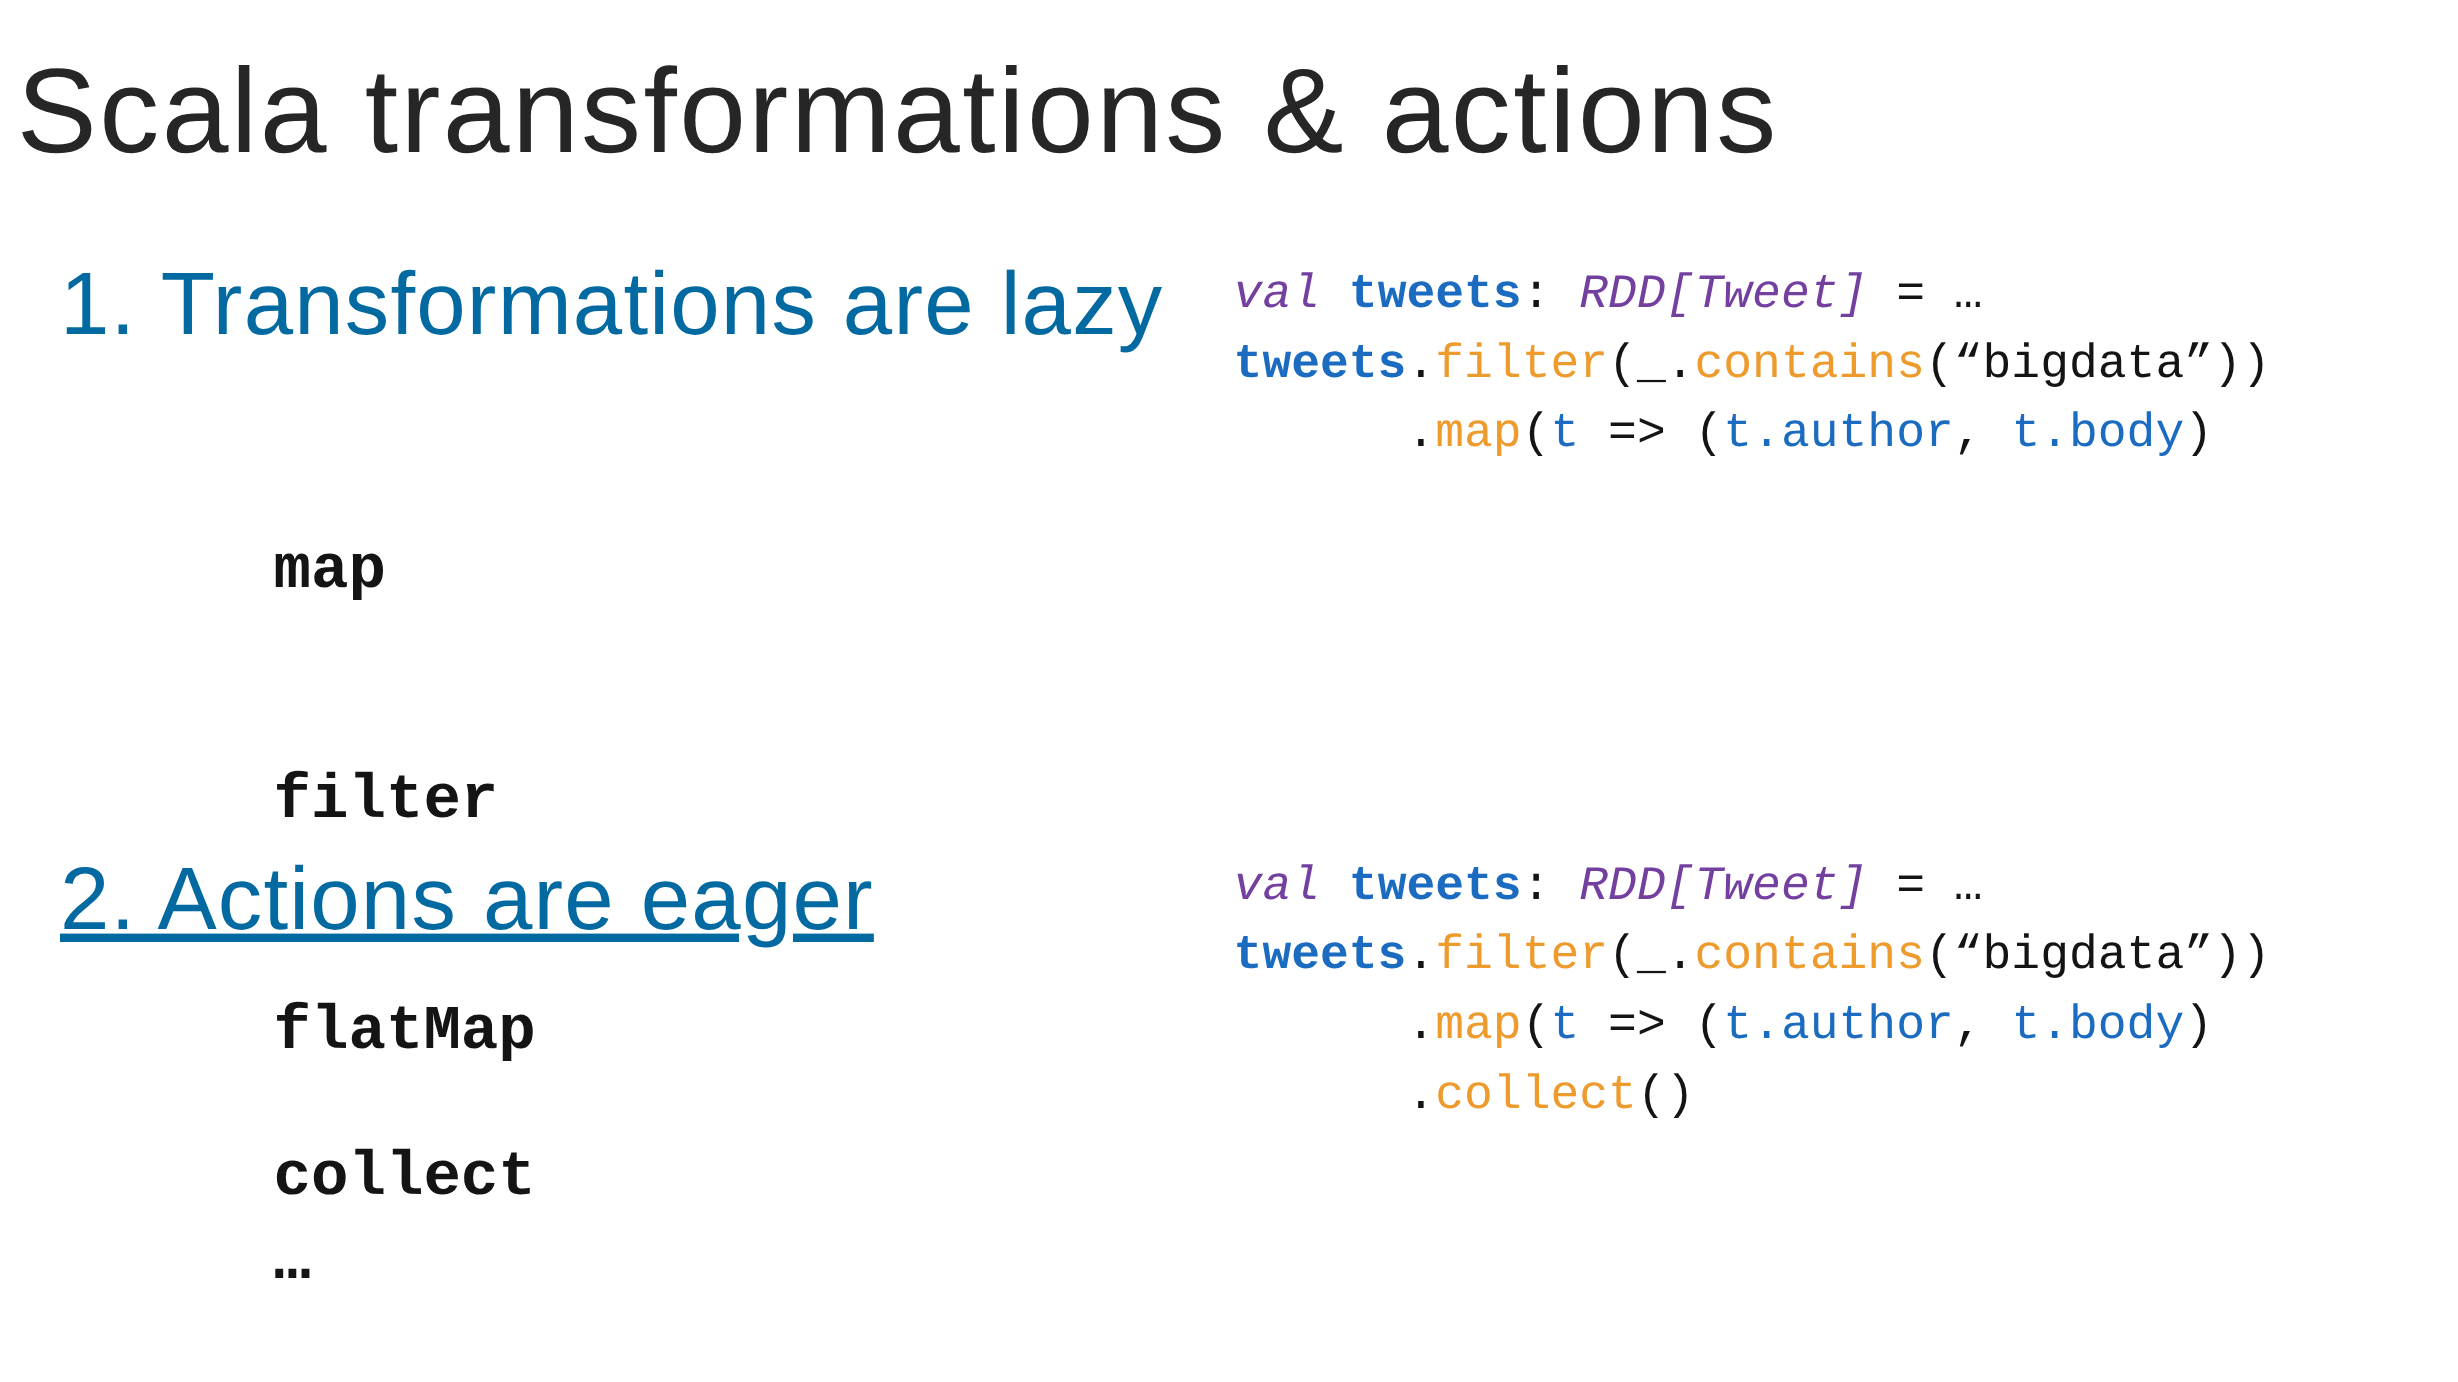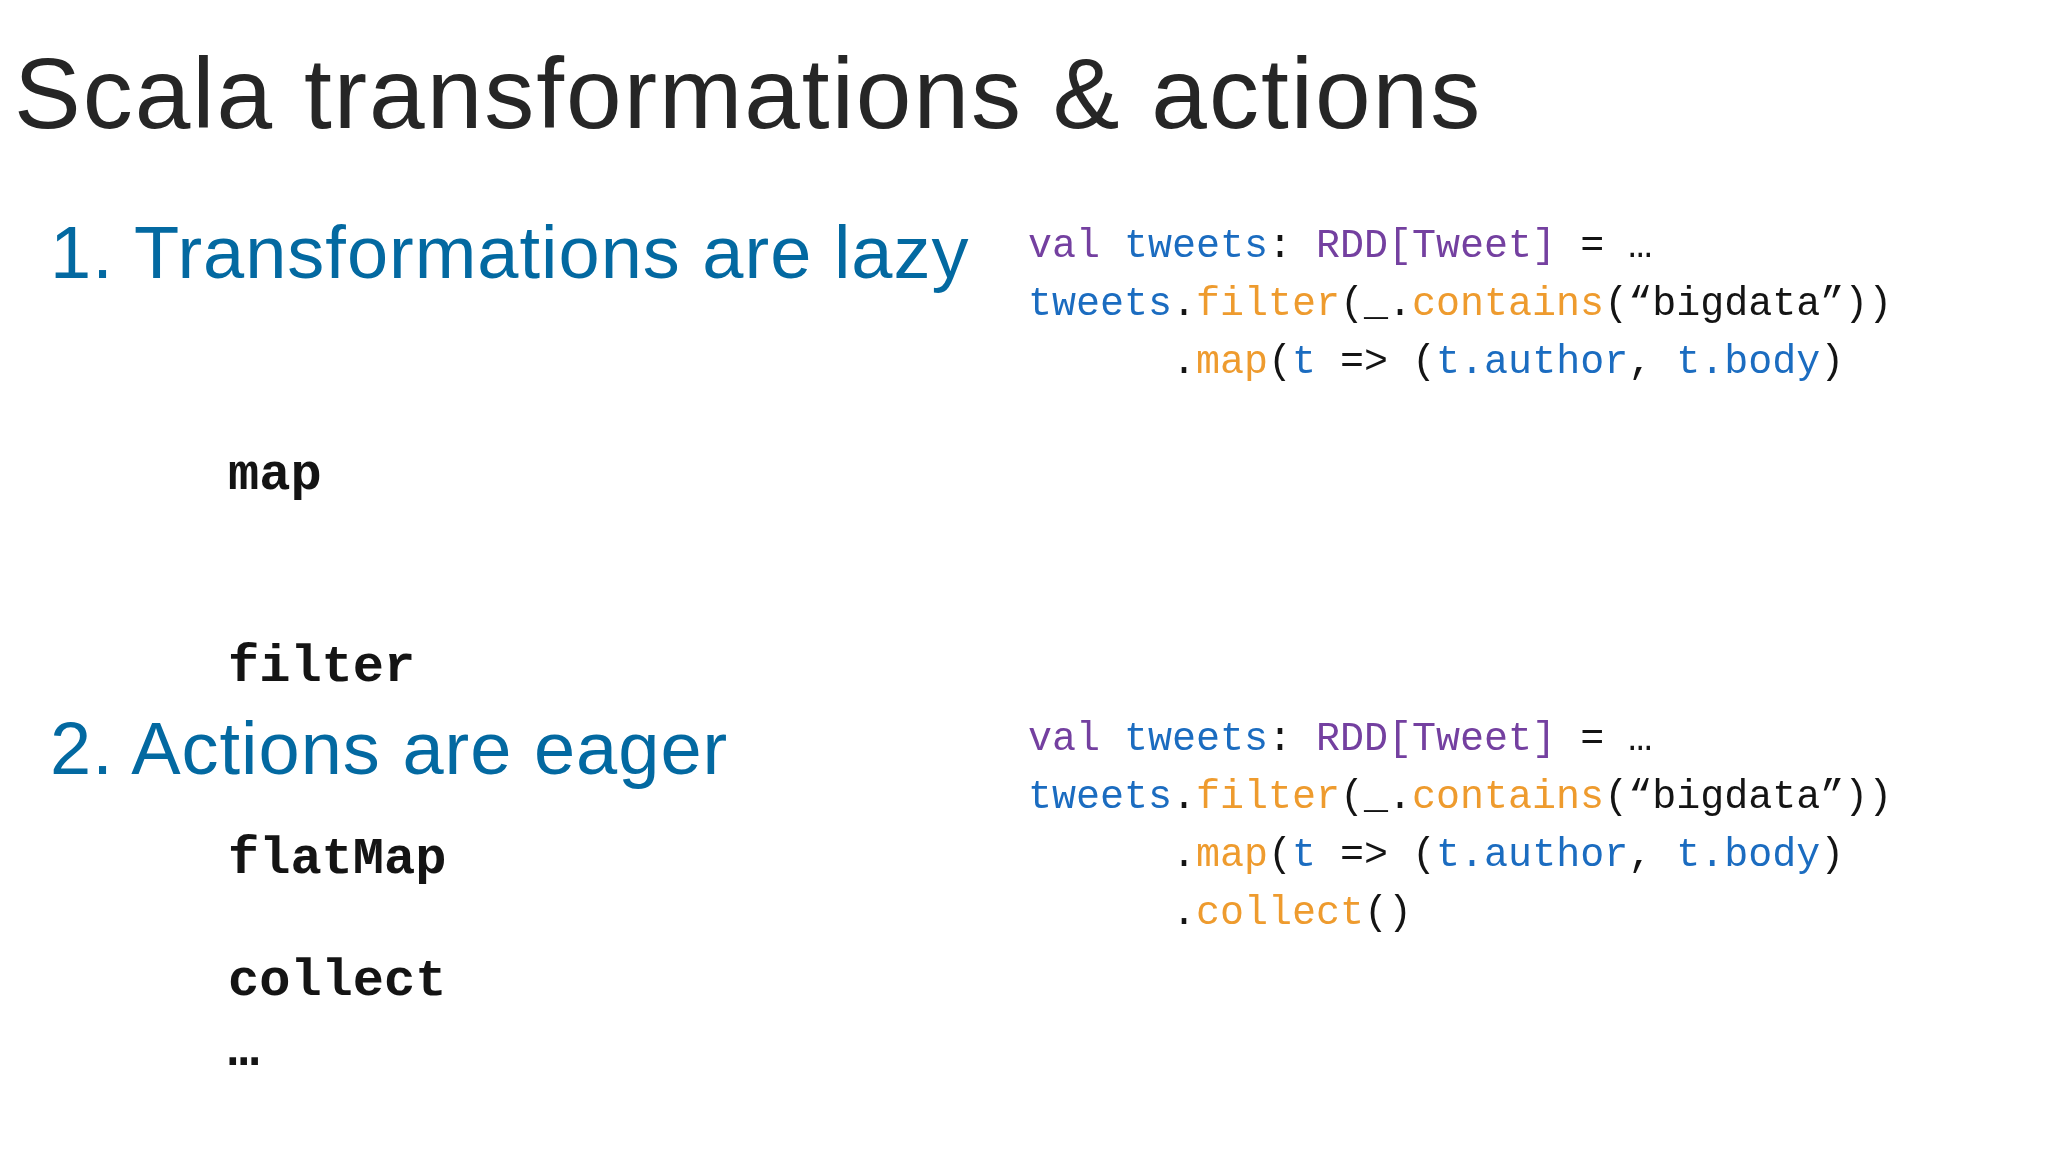--- a/index.html
+++ b/index.html
@@ -27,21 +27,21 @@
   .section-heading {
     position: absolute;
     font-size: 74px;
     line-height: 86px;
     font-weight: 100;
     letter-spacing: 1px;
     color: #0369a1;
     white-space: nowrap;
   }
   .heading-1 { left: 50px; top: 210px; }
-  .heading-2 { left: 50px; top: 706px; }
+  .heading-2 { left: 50px; top: 706px; text-decoration: underline; }
   .op-list {
     position: absolute;
     list-style: none;
     font-family: "Liberation Mono", monospace;
     font-size: 52px;
     line-height: 64px;
     font-weight: 700;
     color: #141414;
     white-space: pre;
   }
@@ -50,23 +50,23 @@
   .code-block {
     position: absolute;
     font-family: "Liberation Mono", monospace;
     font-size: 40px;
     line-height: 58px;
     white-space: pre;
     color: var(--pl);
   }
   .code-1 { left: 1028px; top: 218px; }
   .code-2 { left: 1028px; top: 711px; }
-  .tok-kw   { color: var(--kw); }
+  .tok-kw   { color: var(--kw); font-style: italic; }
   .tok-id   { color: var(--id); }
-  .tok-id-b { color: var(--id); font-weight: 400; text-align: right; }
+  .tok-id-b { color: var(--id); font-weight: 700; text-align: right; }
   .tok-fn   { color: var(--fn); }
   .tok-pl   { color: var(--pl); }
 </style>
 </head>
 <body>
 
 <div class="slide">
 
   <h1 class="slide-title">Scala transformations &amp; actions</h1>
 

